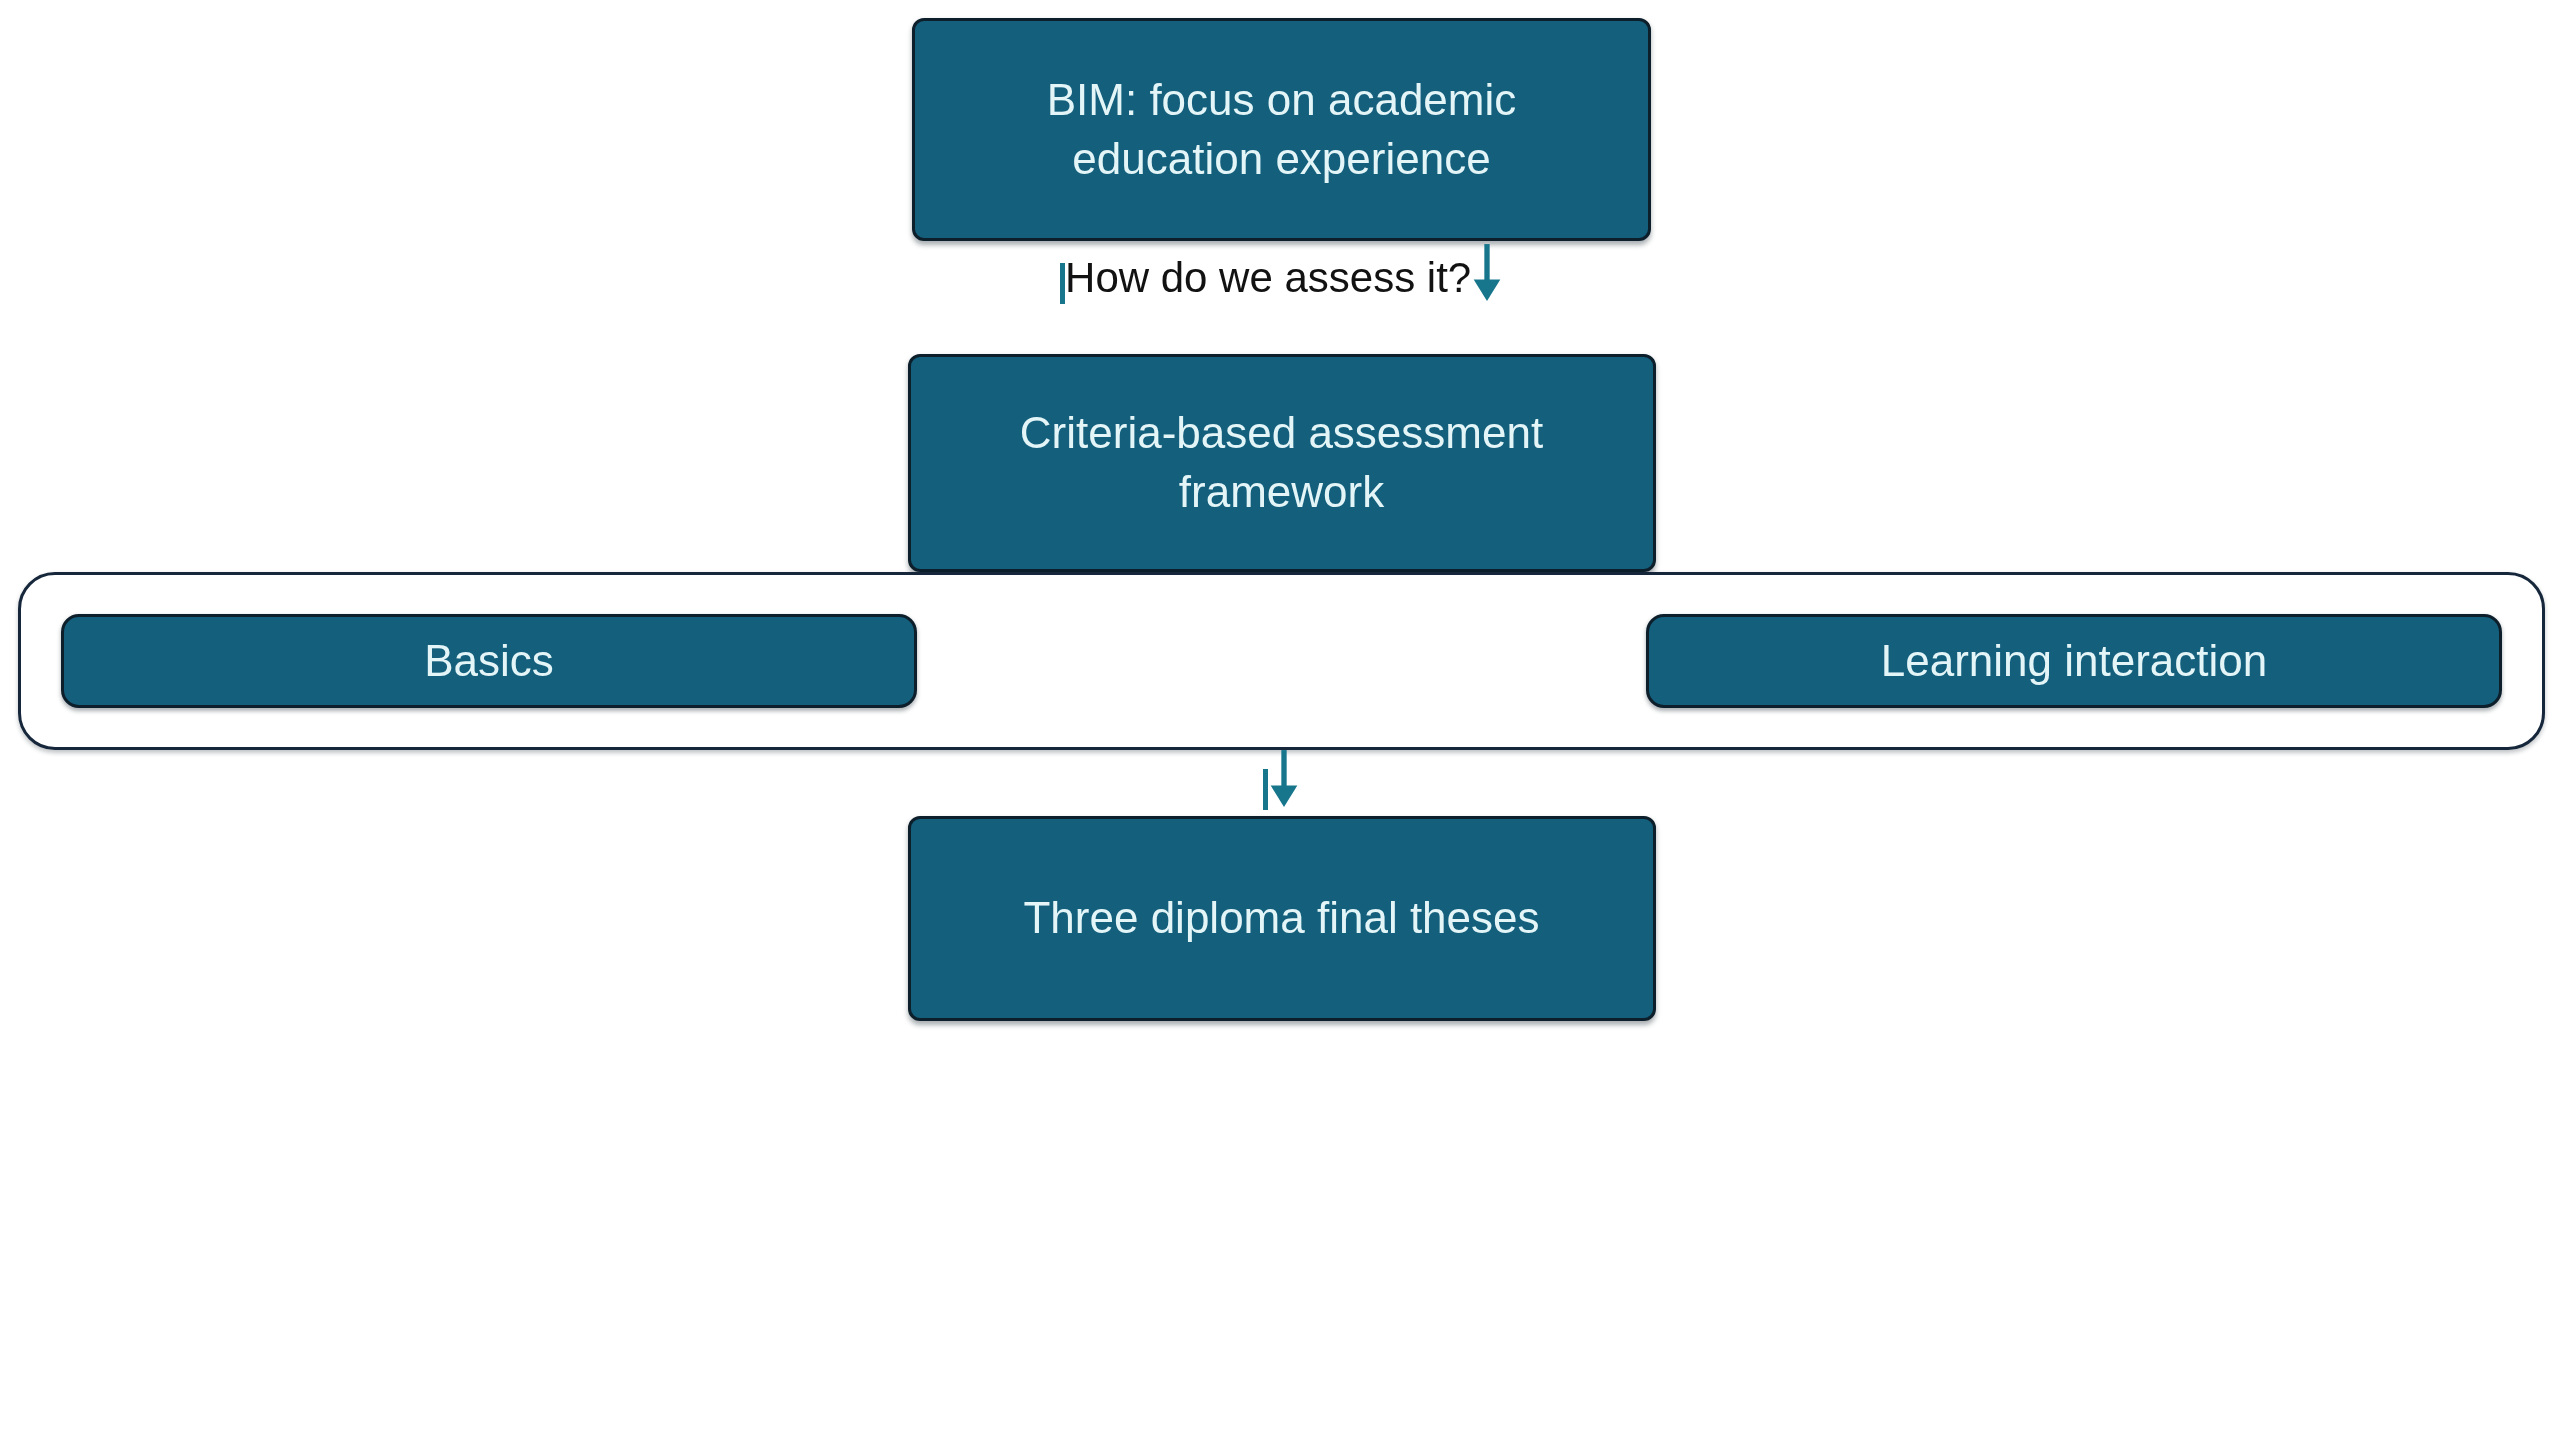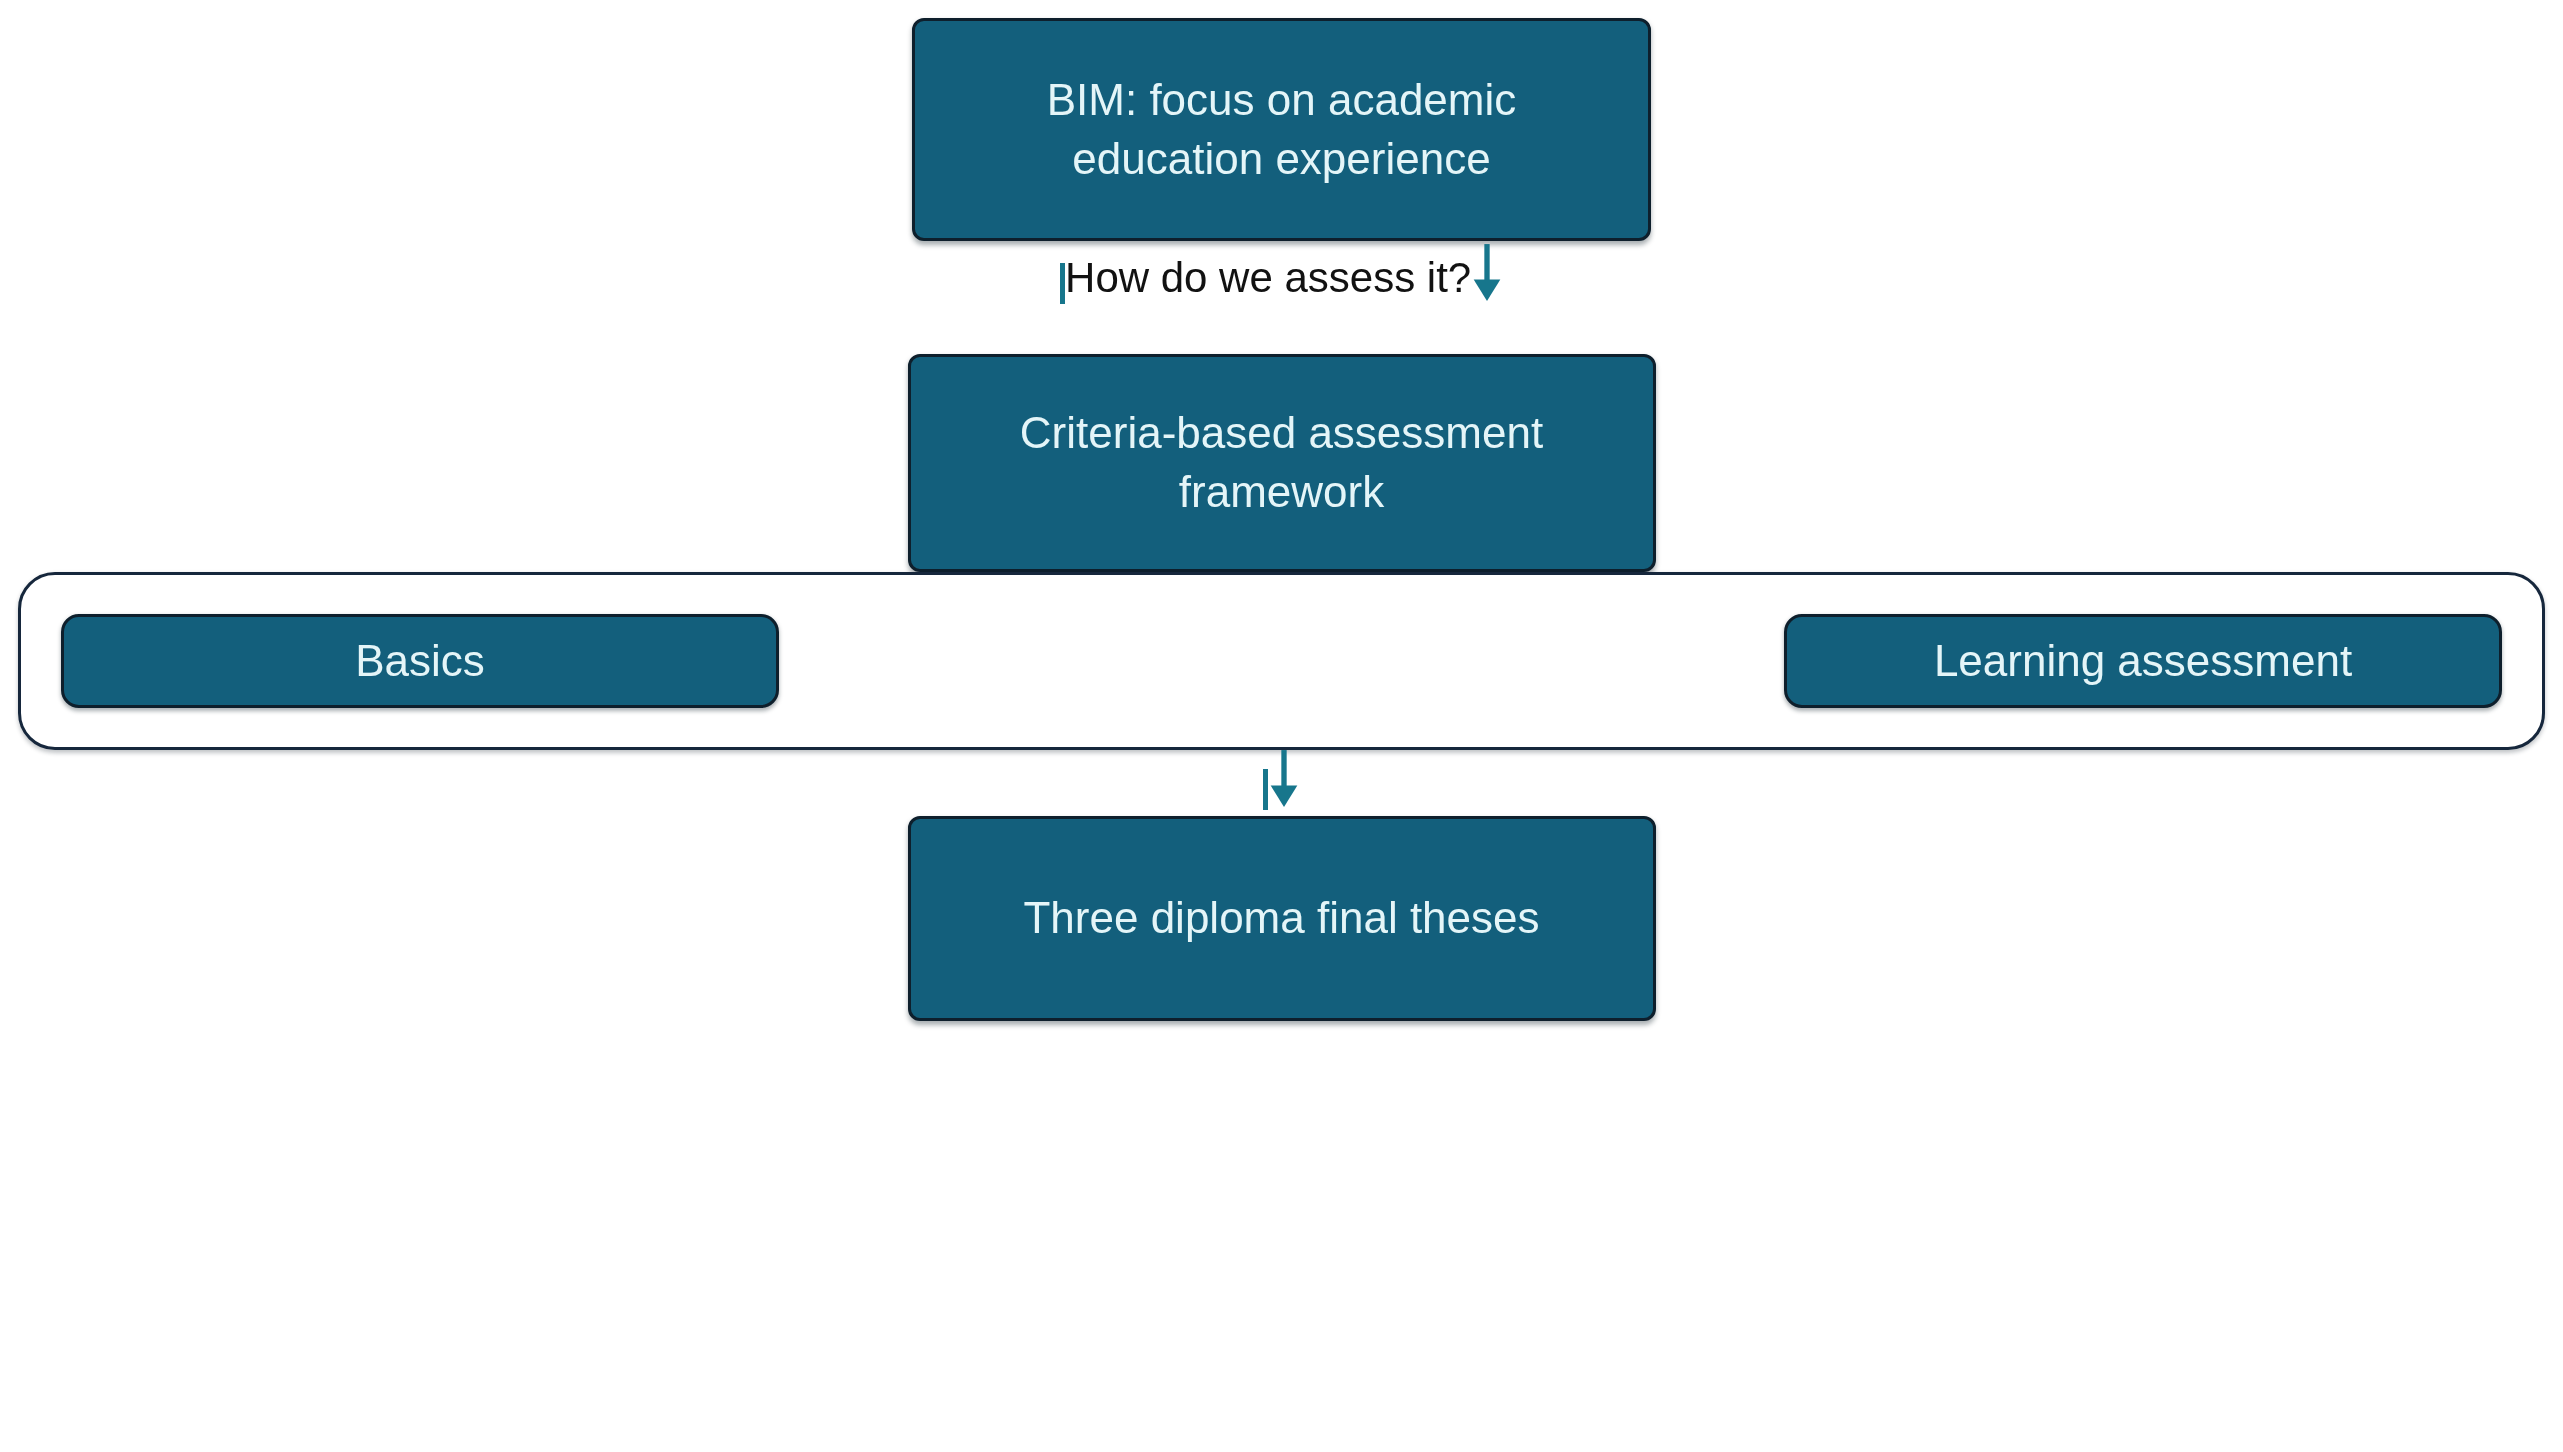--- a/index.html
+++ b/index.html
@@ -67,21 +67,21 @@
     background: var(--page-bg);
     border: 3.6px solid var(--container-border);
     border-radius: 37px;
     display: flex;
     align-items: center;
     justify-content: space-between;
     padding: 0 40px 0 40px;
     box-shadow: 0 2.7px 4.5px rgba(10, 25, 35, 0.25);
   }
   .criteria-node {
-    width: 718px;
+    width: 856px;
     height: 94px;
     background: var(--node-fill);
     border: 3.6px solid var(--node-border);
     border-radius: 18px;
     color: var(--node-text);
     display: flex;
     align-items: center;
     justify-content: center;
     text-align: center;
     font-size: 44px;
@@ -109,21 +109,21 @@
   <div class="node node-mid">
     <span>Criteria-based assessment framework</span>
   </div>
 
 
   <div class="criteria-container">
     <div class="criteria-node">
       <span>Basics</span>
     </div>
     <div class="criteria-node">
-      <span>Learning assessment</span>
+      <span>Learning interaction</span>
     </div>
   </div>
 
   <div class="connector">
     <div class="stub"></div>
     <svg class="arrow-svg" width="32" height="57" viewBox="0 0 36 64">
       <rect class="stroke" x="15" y="0" width="6" height="42"></rect>
       <polygon class="stroke" points="3,40 33,40 18,64"></polygon>
     </svg>
   </div>

